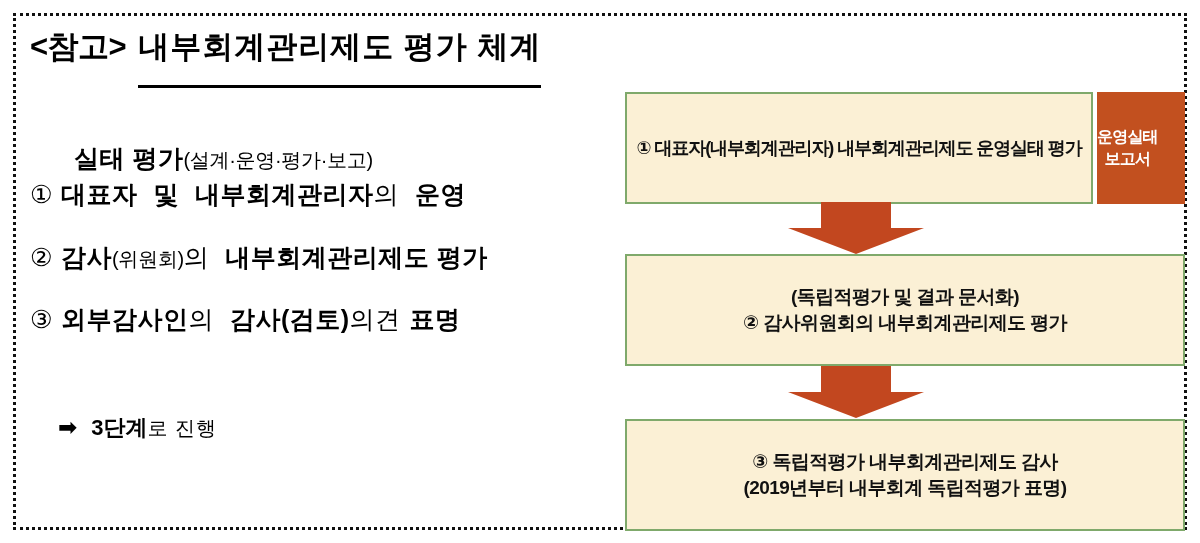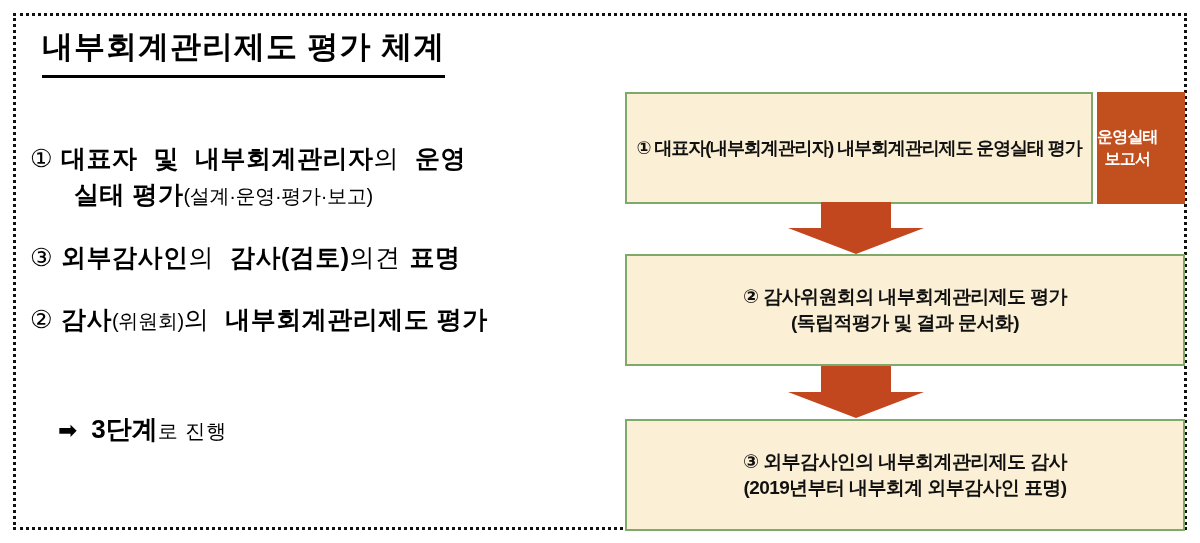--- a/index.html
+++ b/index.html
@@ -39,21 +39,21 @@
     font-size: 31px;
     font-weight: bold;
     letter-spacing: -0.5px;
   }
   #title-main {
     font-size: 31px;
     font-weight: bold;
     letter-spacing: 1px;
     margin-left: 12px;
     border-bottom: 3px solid #000;
-    padding-bottom: 7px;
+    padding-bottom: 17px;
   }
 
   
   #left-column {
     position: absolute;
     left: 30px;
     top: 140px;
     width: 580px;
   }
   .bullet-item {
@@ -94,21 +94,21 @@
     white-space: nowrap;
   }
   #conclusion-arrow {
     font-size: 23px;
     font-weight: bold;
     margin-right: 14px;
     margin-left: 28px;
   }
   #conclusion-strong {
     font-weight: bold;
-    font-size: 26px;
+    font-size: 22px;
   }
   #conclusion-rest {
     font-weight: normal;
     font-size: 20px;
     letter-spacing: 1px;
   }
 
   
   #flow-area {
     position: absolute;
@@ -180,43 +180,44 @@
   #down-arrow-1 { top: 112px; }
   #down-arrow-2 { top: 276px; }
   .down-arrow svg { display: block; }
 </style>
 </head>
 <body>
 
 <div id="figure-frame"></div>
 
 <div id="title-row">
+  <span id="title-prefix">&lt;참고&gt;</span>
   <span id="title-main">내부회계관리제도 평가 체계</span>
 </div>
 
 <div id="left-column">
+
+  <div class="bullet-item">
+    <div class="bullet-line indented">
+      <span>실태 평가</span><span class="paren-small">(설계·운영·평가·보고)</span>
+    </div>
+    <div class="bullet-line">
+      <span class="num-marker">①</span><span>대표자</span><span class="sp"></span><span>및</span><span class="sp"></span><span>내부회계관리자</span><span class="reg">의</span><span class="sp"></span><span>운영</span>
+    </div>
+  </div>
 
   <div class="bullet-item">
     <div class="bullet-line">
-      <span class="num-marker">①</span><span>대표자</span><span class="sp"></span><span>및</span><span class="sp"></span><span>내부회계관리자</span><span class="reg">의</span><span class="sp"></span><span>운영</span>
-    </div>
-    <div class="bullet-line indented">
-      <span>실태 평가</span><span class="paren-small">(설계·운영·평가·보고)</span>
+      <span class="num-marker">②</span><span>감사</span><span class="paren-small">(위원회)</span><span class="reg">의</span><span class="sp"></span><span>내부회계관리제도 평가</span>
     </div>
   </div>
 
   <div class="bullet-item">
     <div class="bullet-line">
       <span class="num-marker">③</span><span>외부감사인</span><span class="reg">의</span><span class="sp"></span><span>감사(검토)</span><span class="reg">의견</span><span class="sp-sm"></span><span>표명</span>
-    </div>
-  </div>
-
-  <div class="bullet-item">
-    <div class="bullet-line">
-      <span class="num-marker">②</span><span>감사</span><span class="paren-small">(위원회)</span><span class="reg">의</span><span class="sp"></span><span>내부회계관리제도 평가</span>
     </div>
   </div>
 
 </div>
 
 <div id="conclusion-row">
   <span id="conclusion-arrow">➡</span><span id="conclusion-strong">3단계</span><span id="conclusion-rest">로 진행</span>
 </div>
 
 <div id="flow-area">
@@ -237,34 +238,34 @@
 
   <div class="down-arrow" id="down-arrow-1">
     <svg width="136" height="52" viewBox="0 0 136 52" aria-hidden="true">
       <polygon points="33,0 103,0 103,26 136,26 68,52 0,26 33,26" fill="#C2471F"></polygon>
     </svg>
   </div>
 
   <div class="flow-row" id="flow-row-2">
     <div class="flow-box" id="flow-box-2">
       <div class="flow-box-text">
+        <span class="sub">(독립적평가 및 결과 문서화)</span>
         <span class="sub">② 감사위원회의 내부회계관리제도 평가</span>
-        <span class="sub">(독립적평가 및 결과 문서화)</span>
       </div>
     </div>
   </div>
 
   <div class="down-arrow" id="down-arrow-2">
     <svg width="136" height="52" viewBox="0 0 136 52" aria-hidden="true">
       <polygon points="33,0 103,0 103,26 136,26 68,52 0,26 33,26" fill="#C2471F"></polygon>
     </svg>
   </div>
 
   <div class="flow-row" id="flow-row-3">
     <div class="flow-box" id="flow-box-3">
       <div class="flow-box-text">
-        <span class="sub">③ 외부감사인의 내부회계관리제도 감사</span>
-        <span class="sub">(2019년부터 내부회계 외부감사인 표명)</span>
+        <span class="sub">③ 독립적평가 내부회계관리제도 감사</span>
+        <span class="sub">(2019년부터 내부회계 독립적평가 표명)</span>
       </div>
     </div>
   </div>
 
 </div>
 
 </body></html>

